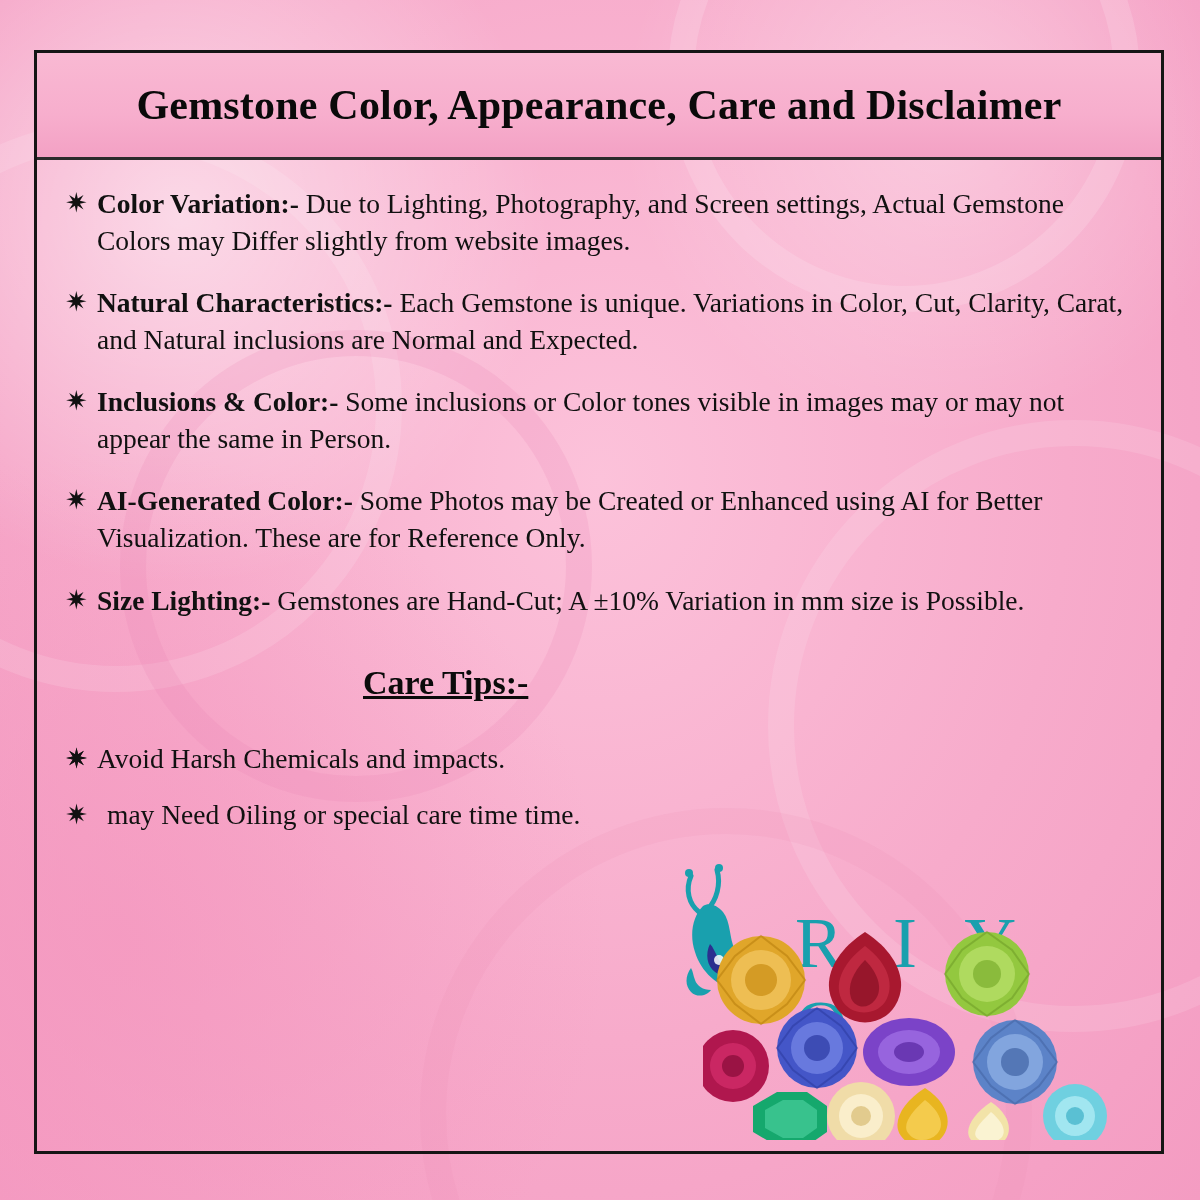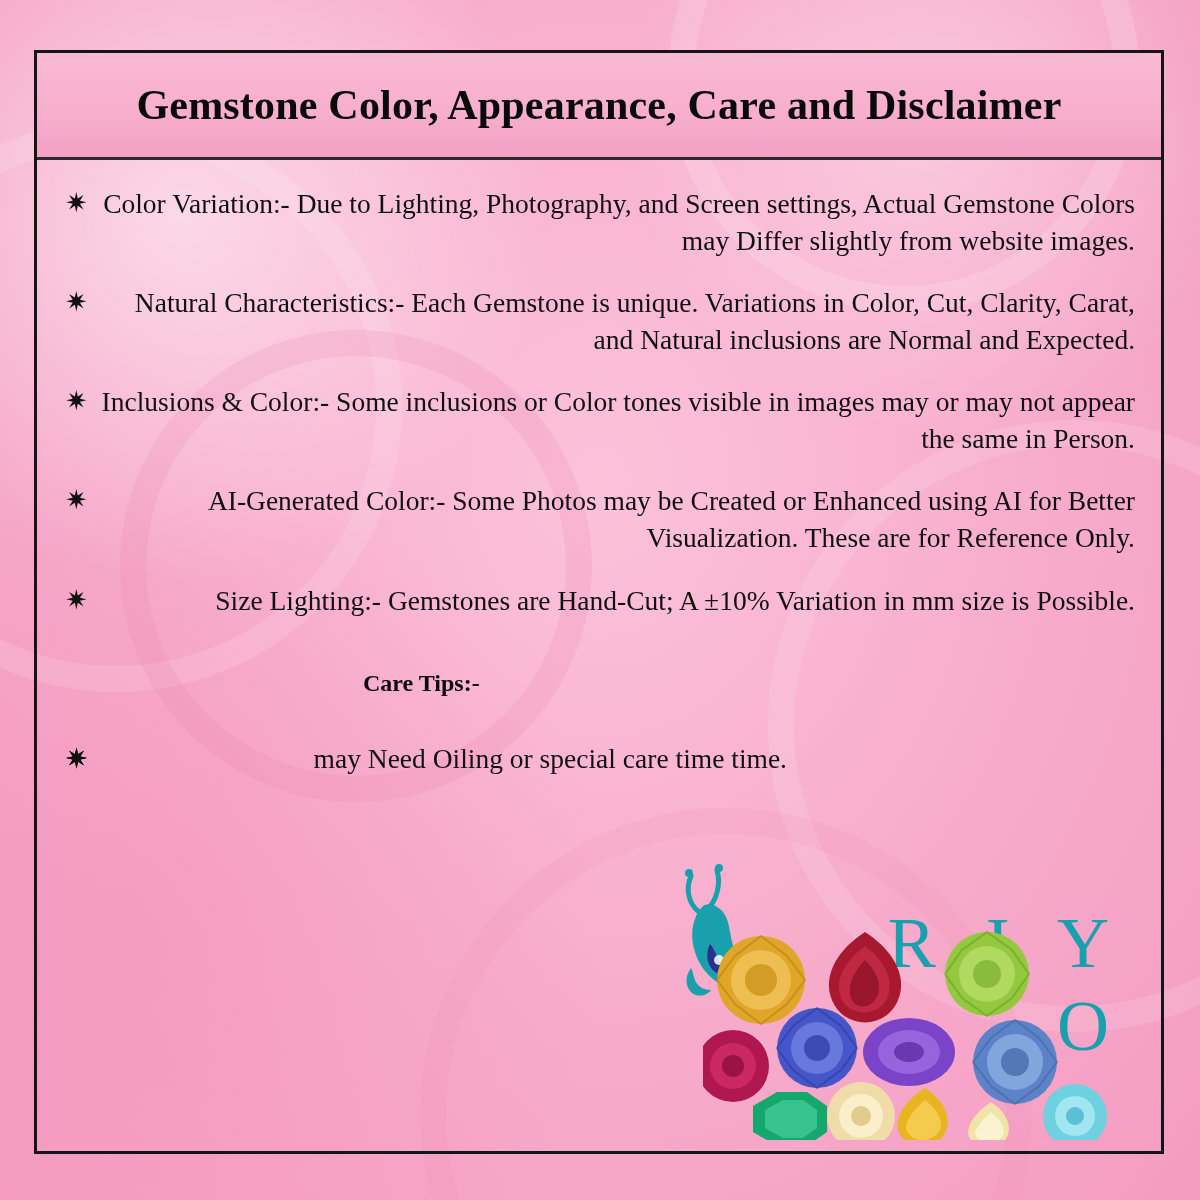--- a/index.html
+++ b/index.html
@@ -38,21 +38,20 @@
 
   .card {
     position: absolute;
     left: 34px;
     top: 50px;
     width: 1130px;
     height: 1104px;
     box-sizing: border-box;
     border: 3px solid #151515;
     background: transparent;
-    text-align: right;
   }
   .title-bar {
     position: relative;
     height: 104px;
     border-bottom: 3px solid #2b2b2b;
     background: linear-gradient(180deg, #f9b9d3 0%, #f7aecd 60%, #f3a1c4 100%);
     display: flex;
     align-items: center;
     justify-content: center;
   }
@@ -80,39 +79,40 @@
   }
   .bullet .star {
     position: absolute;
     left: 2px;
     top: 0px;
     font-size: 27px;
     line-height: 1.33;
     color: #111;
   }
   .bullet b {
-    font-weight: normal;
+    font-weight: bold;
     margin-top: 25px;
   }
   .bullet .txt { font-weight: normal; }
 
   .care-row {
     margin-top: 2px;
     margin-bottom: 6px;
     display: flex;
     align-items: center;
     justify-content: flex-start;
     padding-left: 300px;
     height: 76px;
   }
   .care-title {
-    font-size: 24px;
+    font-size: 34px;
     font-weight: bold;
     color: #0b0b0b;
     white-space: nowrap;
+    text-decoration: underline;
   }
 
   
   .brand {
     position: absolute;
     right: 36px;
     top: 700px;
     width: 470px;
     height: 150px;
   }
@@ -210,20 +210,21 @@
       <div class="care-row">
         <div class="care-title">Care Tips:-</div>
       </div>
 
       <div class="care-list">
         <div class="care-item">
           <span class="star">✷</span>
         </div>
         <div class="care-item">
           <span class="star">✷</span>
+          <span>Avoid Harsh Chemicals and impacts.</span>
         </div>
         <div class="care-item">
           <span class="star">✷</span>
           <span class="second-line">may Need Oiling or special care time time.</span>
         </div>
       </div>
 
       <div class="brand">
         <div class="peacock">
           <svg viewBox="0 0 150 150" width="150" height="150" aria-hidden="true">

